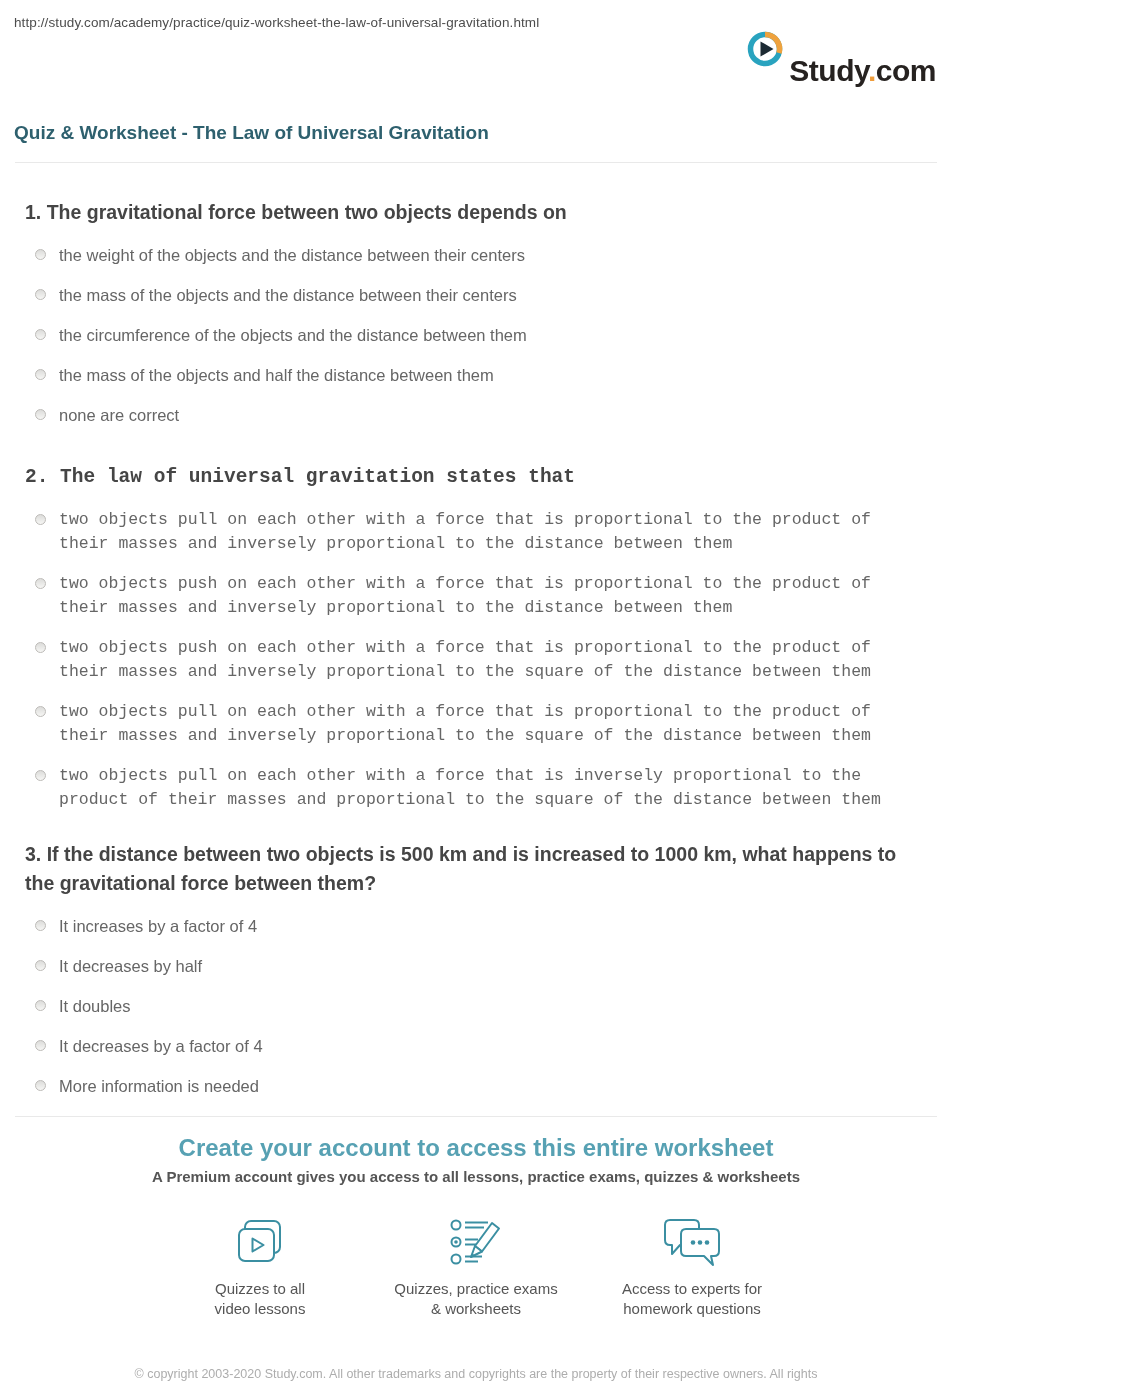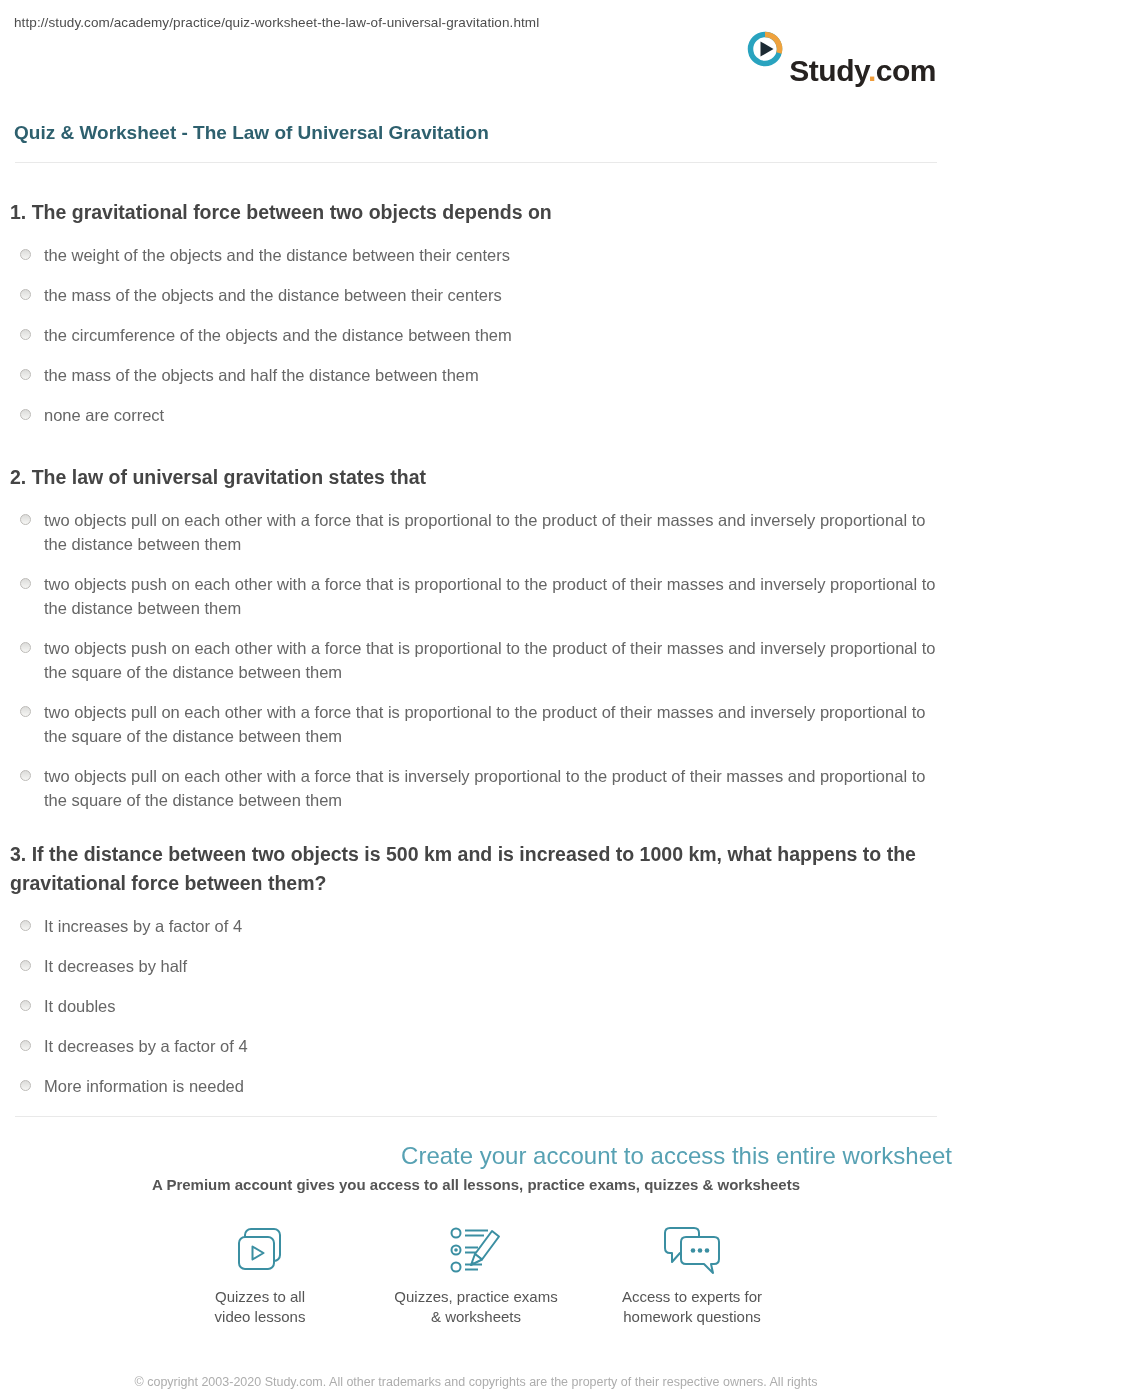--- a/index.html
+++ b/index.html
@@ -22,40 +22,40 @@
   .logo-dot { color: #ef9d3c; }
 
   
   h1.title {
     margin: 28px 14px 0; font-size: 19px; line-height: 34px;
     font-weight: bold; color: #2e606e;
   }
   .divider { border: none; border-top: 1px solid #e9e9e9; margin: 12px 15px 0; }
 
   
-  .question { padding: 0 10px; }
-  .q1 { padding-top: 35px; } .q2 { padding-top: 20px; } .q3 { padding-top: 12px; }
+  .question { padding: 0 25px; }
+  .q1 { padding-top: 35px; } .q2 { padding-top: 20px; font-family: Liberation Mono, monospace; } .q3 { padding-top: 12px; }
   .q-heading {
     font-size: 19.5px; font-weight: bold; color: #454545;
     line-height: 29px; max-width: 1100px;
   }
   .options { margin-top: 16px; }
   .option { display: flex; align-items: flex-start; margin-bottom: 16px; }
   .radio {
     flex: 0 0 auto; width: 11px; height: 11px; border-radius: 50%;
     border: 1px solid #bdbbb8;
     background: linear-gradient(180deg, #dcdcda, #f6f6f4);
     margin: 6px 0 0 10px; cursor: pointer;
   }
   .option-text { margin-left: 13px; font-size: 16.5px; color: #666; line-height: 24px; max-width: 1072px; }
 
   
   .cta-divider { margin-top: 18px; }
   .cta { text-align: center; }
-  .cta-title { margin-top: 24px; font-size: 24px; line-height: 30px; font-weight: 400; color: #57a1b3; text-align: right; }
+  .cta-title { margin-top: 16px; font-size: 24px; line-height: 30px; font-weight: 700; color: #57a1b3; }
   .cta-sub { margin-top: 5px; font-size: 15px; line-height: 18px; color: #555; font-weight: bold; }
   .features { display: flex; justify-content: center; gap: 16px; margin-top: 30px; }
   .feature { width: 200px; text-align: center; }
   .feature-icon { height: 54px; display: flex; justify-content: center; align-items: center; }
   .feature-label { margin-top: 9px; font-size: 15px; line-height: 20px; color: #555; }
 
   
   .footer {
     margin: 44px auto 0; max-width: 690px; padding-bottom: 20px;
     text-align: center; font-size: 12.5px; line-height: 22px; color: #adadad;

